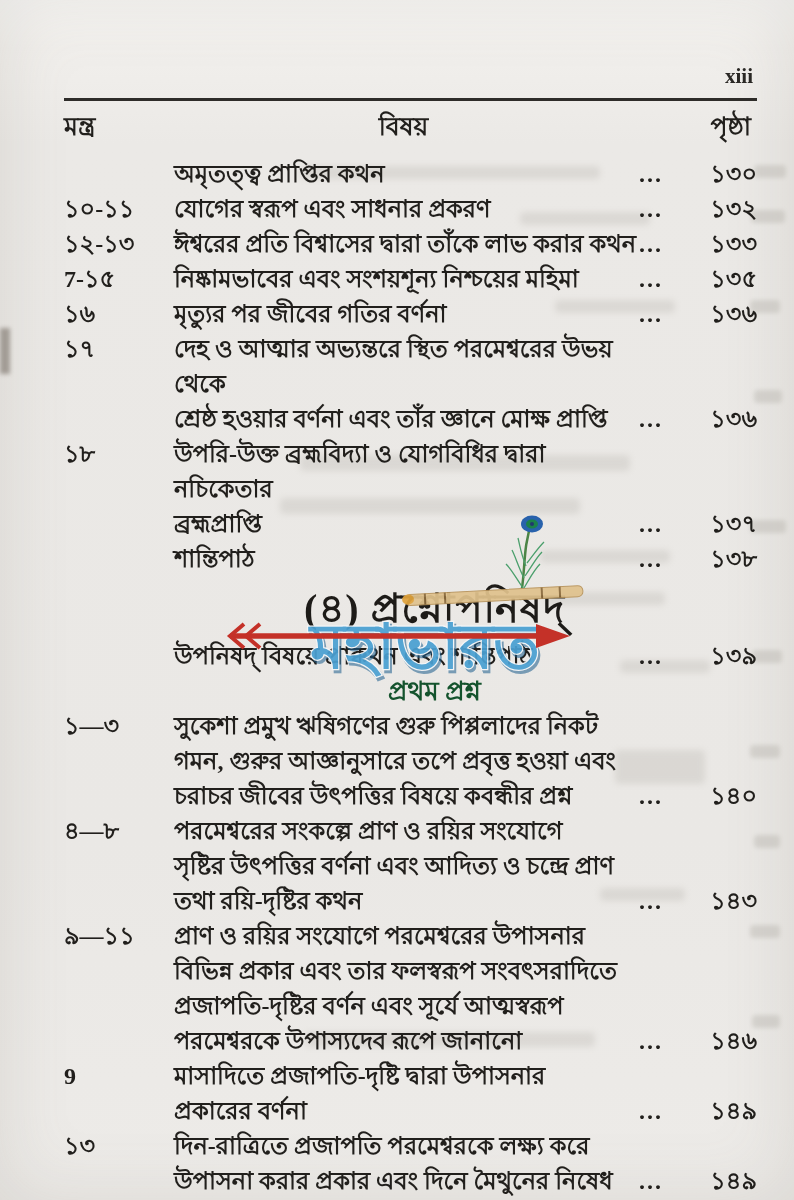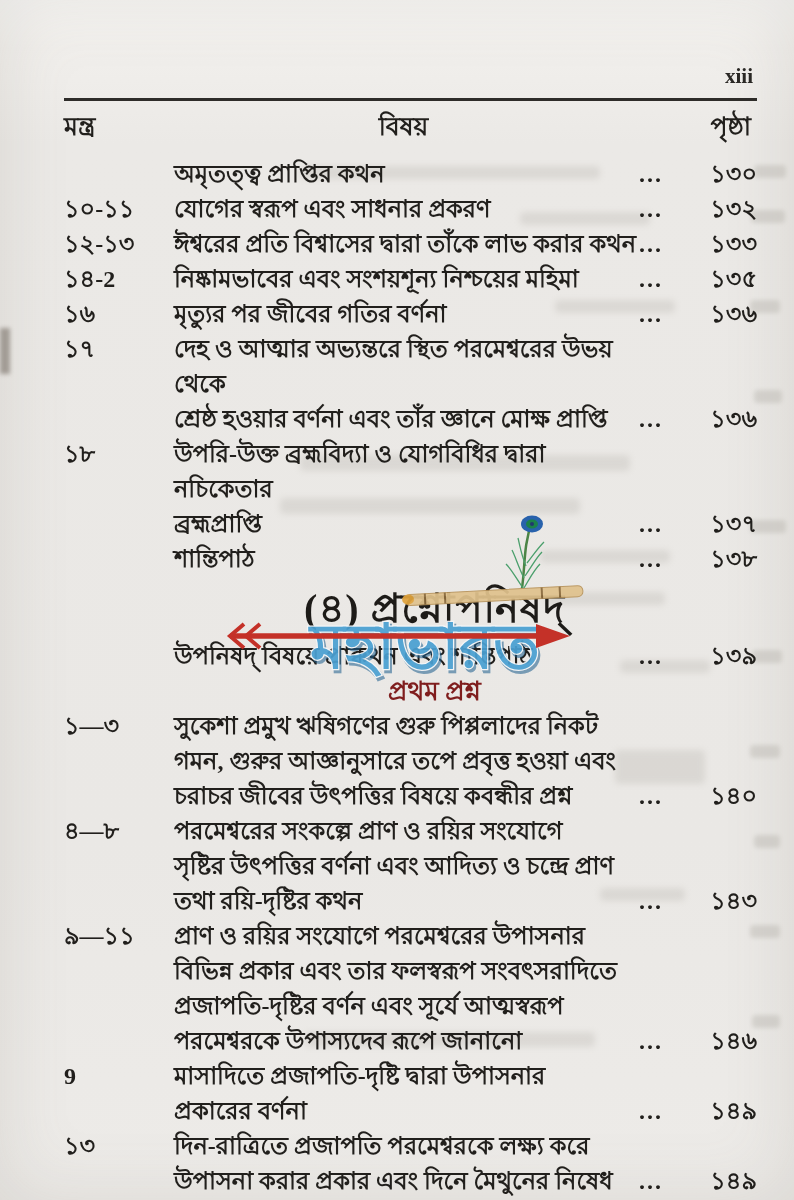--- a/index.html
+++ b/index.html
@@ -38,21 +38,21 @@
   .entry .pagecell{
     width:118px;flex:none;display:flex;justify-content:space-between;align-items:baseline;
   }
   .entry .dots{letter-spacing:2px;}
   .entry .pg{text-align:right;}
   .section-heading{
     text-align:center;padding-left:48px;font-size:40px;font-weight:700;
     line-height:50px;margin:7px 0 5px 0;letter-spacing:1px;color:#1d1b18;
   }
   .subsection-heading{
-    text-align:center;padding-left:48px;font-size:26px;font-weight:700;line-height:35px;color:#7f1d1d;
+    text-align:center;padding-left:48px;font-size:26px;font-weight:700;line-height:35px;color:#14532d;
   }
   .watermark{position:absolute;left:220px;top:508px;width:365px;height:190px;pointer-events:none;opacity:.93;}
 </style>
 </head>
 <body>
 
 <div class="paper">
 
   <div class="bleed" style="left:300px;top:166px;width:300px;"></div>
   <div class="bleed" style="left:520px;top:212px;width:130px;"></div>
@@ -118,21 +118,21 @@
       <div class="lines">
           <div>ঈশ্বরের প্রতি বিশ্বাসের দ্বারা তাঁকে লাভ করার কথন</div>
         </div>
       <div class="pagecell">
           <span class="dots">...</span>
           <span class="pg">১৩৩</span>
         </div>
     </div>
 
     <div class="entry">
-      <div class="mantra">১৪-2</div>
+      <div class="mantra">7-১৫</div>
       <div class="lines">
           <div>নিষ্কামভাবের এবং সংশয়শূন্য নিশ্চয়ের মহিমা</div>
         </div>
       <div class="pagecell">
           <span class="dots">...</span>
           <span class="pg">১৩৫</span>
         </div>
     </div>
 
     <div class="entry">

